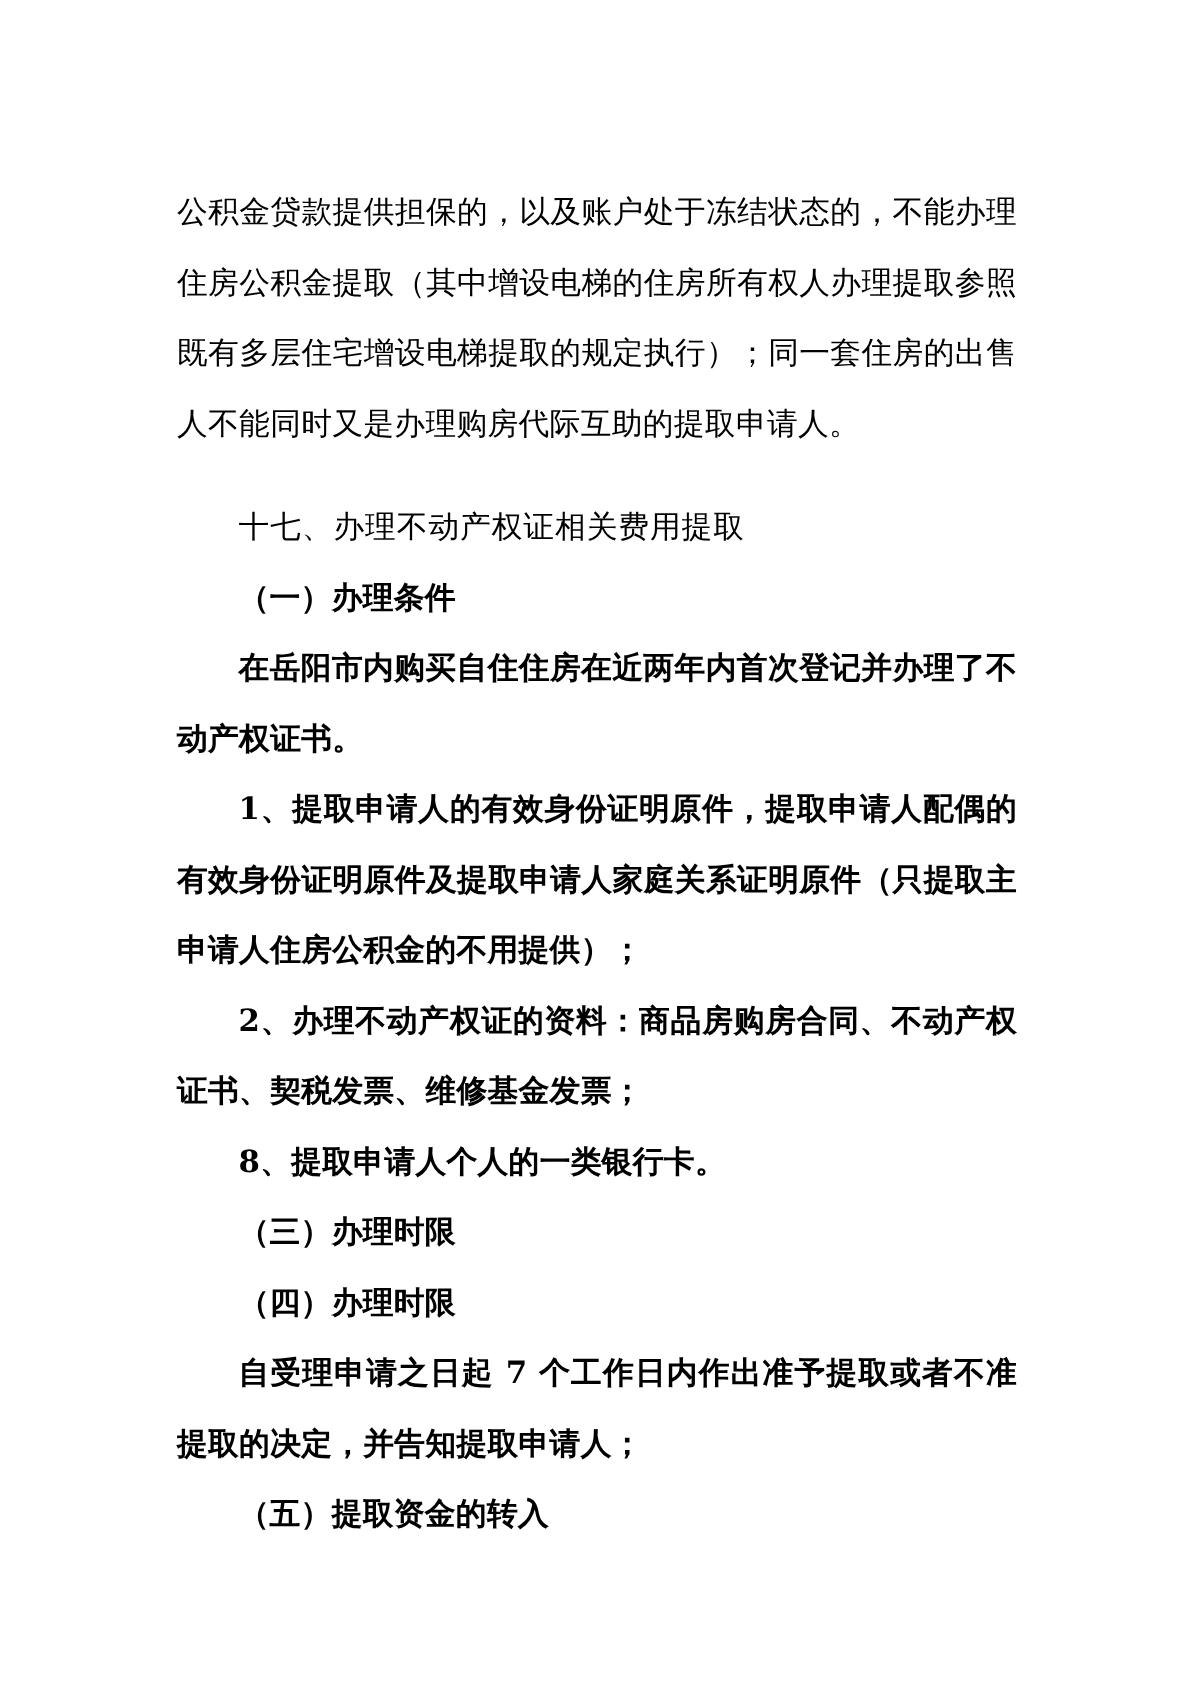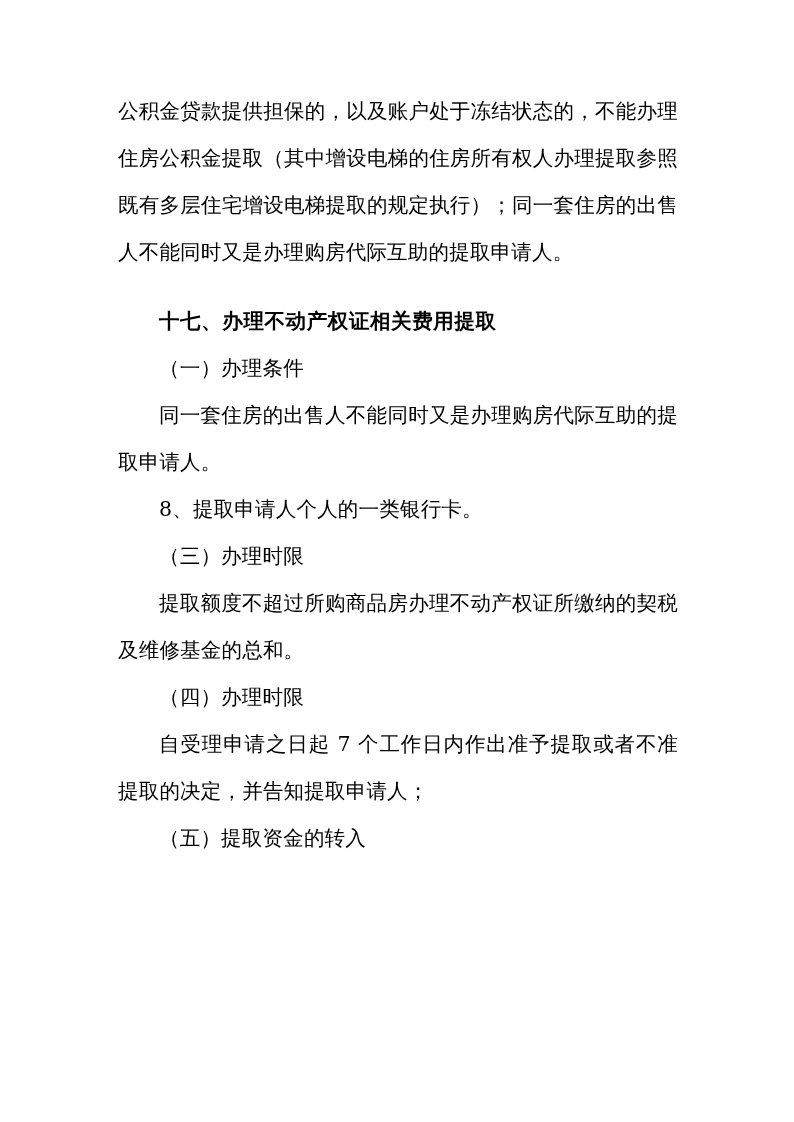--- a/index.html
+++ b/index.html
@@ -13,73 +13,75 @@
     font-family: "DejaVu Serif", "Liberation Serif", serif;
     color: #000000;
     overflow: hidden;
   }
   .page {
     position: relative;
     width: 794px;
     height: 1122px;
     background: #ffffff;
     box-sizing: border-box;
-    padding: 88px 118px 60px 118px;
+    padding: 118px 118px 60px 118px;
   }
   .doc-body {
     width: 560px;
   }
   p {
     margin: 0;
     font-size: 20.5px;
     line-height: 47px;
     text-align: justify;
     text-justify: inter-ideograph;
     letter-spacing: 0.2px;
     font-family: "DejaVu Serif", "Liberation Serif", serif;
   }
   p.indent {
     text-indent: 41px;
+    font-weight: bold;
   }
   p.noindent {
     text-indent: 0;
   }
   p.heading {
     text-indent: 41px;
-    font-weight: bold;
+    font-weight: normal;
     letter-spacing: 0.6px;
   }
   .spacer-md {
     height: 22px;
   }
 </style>
 </head>
 <body>
 
 <div class="page">
   <div class="doc-body">
 
     <p class="noindent">公积金贷款提供担保的，以及账户处于冻结状态的，不能办理住房公积金提取（其中增设电梯的住房所有权人办理提取参照既有多层住宅增设电梯提取的规定执行）；同一套住房的出售人不能同时又是办理购房代际互助的提取申请人。</p>
 
     <div class="spacer-md"></div>
 
     <p class="heading">十七、办理不动产权证相关费用提取</p>
 
     <p class="indent">（一）办理条件</p>
 
-    <p class="indent">同一套住房的出售人不能同时又是办理购房代际互助的提取申请人。</p>
+    <p class="indent">在岳阳市内购买自住住房在近两年内首次登记并办理了不动产权证书。</p>
 
 
+    <p class="indent">1、提取申请人的有效身份证明原件，提取申请人配偶的有效身份证明原件及提取申请人家庭关系证明原件（只提取主申请人住房公积金的不用提供）；</p>
 
+    <p class="indent">2、办理不动产权证的资料：商品房购房合同、不动产权证书、契税发票、维修基金发票；</p>
 
     <p class="indent">8、提取申请人个人的一类银行卡。</p>
 
     <p class="indent">（三）办理时限</p>
 
-    <p class="indent">提取额度不超过所购商品房办理不动产权证所缴纳的契税及维修基金的总和。</p>
 
     <p class="indent">（四）办理时限</p>
 
     <p class="indent">自受理申请之日起 7 个工作日内作出准予提取或者不准提取的决定，并告知提取申请人；</p>
 
     <p class="indent">（五）提取资金的转入</p>
 
   </div>
 </div>
 

